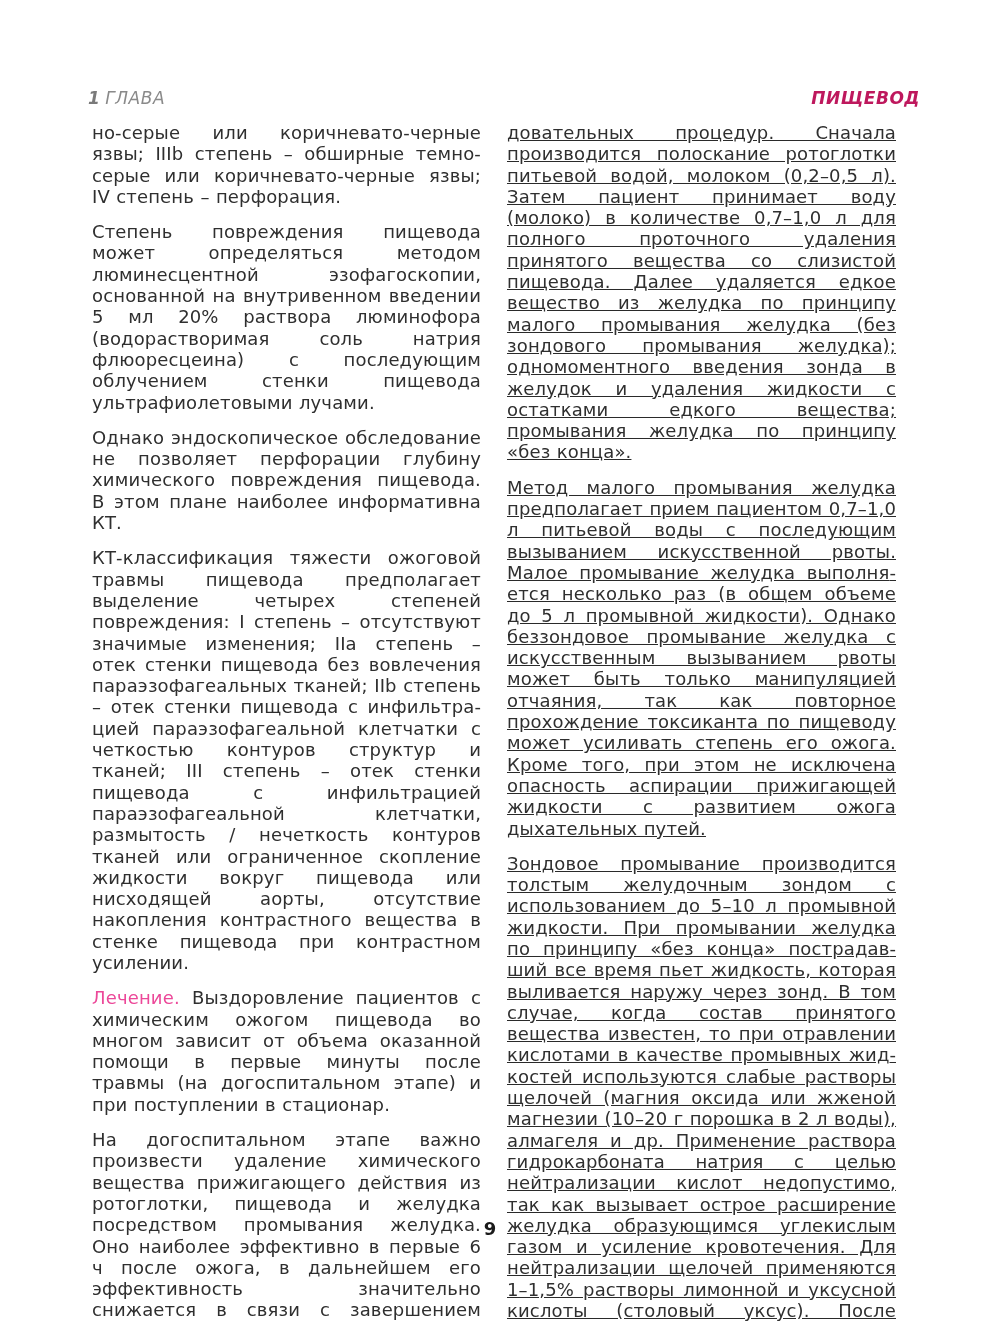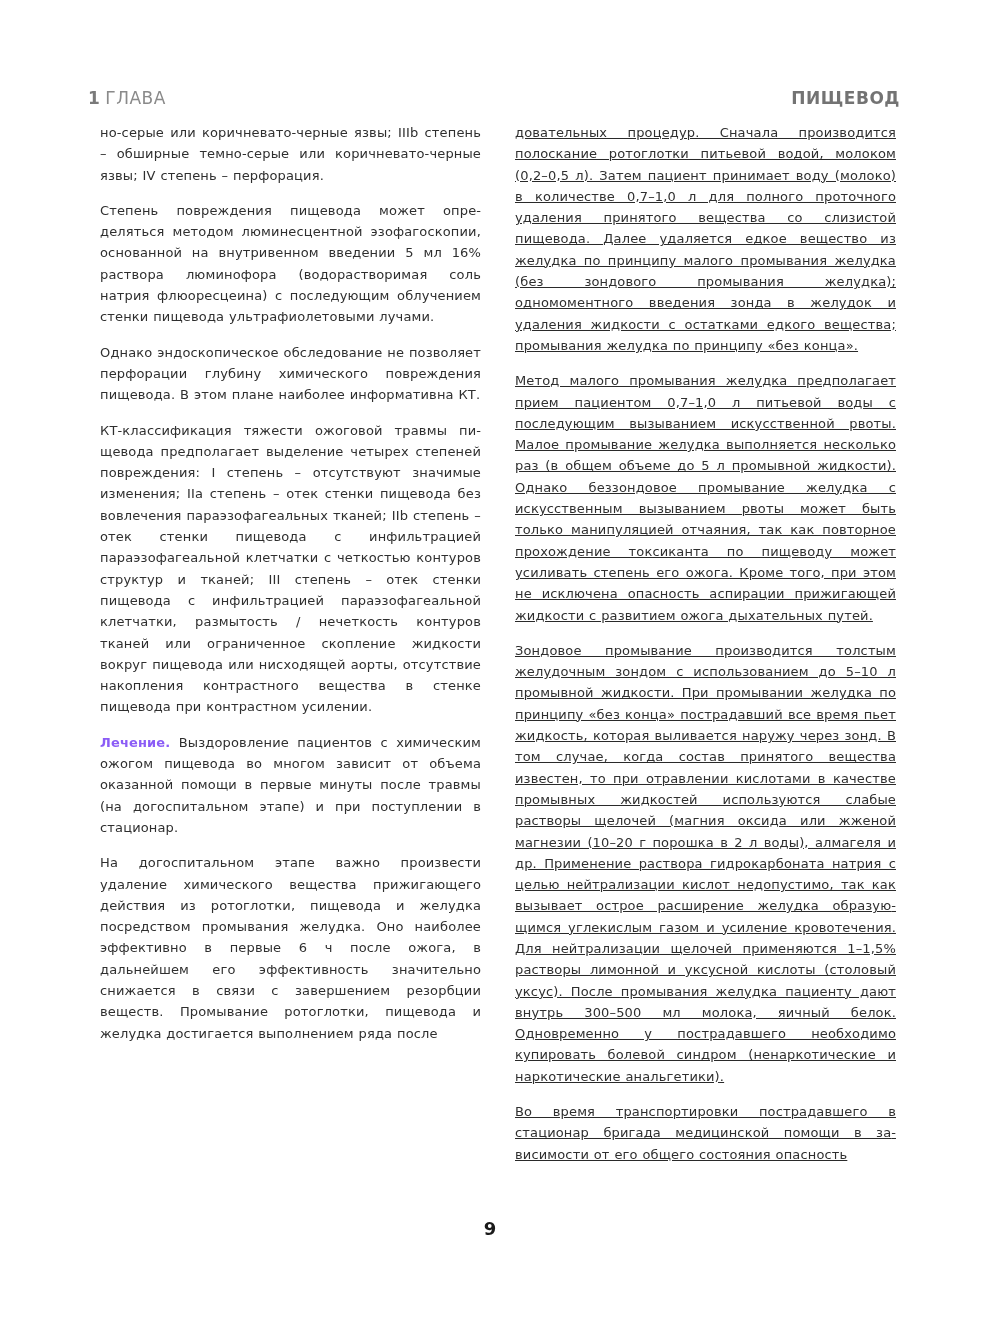--- a/index.html
+++ b/index.html
@@ -1,43 +1,43 @@
 <!DOCTYPE html>
 <html><head>
 <meta charset="utf-8">
 <style>
   html, body { margin: 0; padding: 0; background: #ffffff; }
   body { width: 1000px; height: 1323px; position: relative; overflow: hidden;
          font-family: "DejaVu Sans", "Liberation Sans", sans-serif; color: #2a2a2a; }
-  .running-head { position: absolute; top: 88px; left: 88px; right: 100px; height: 24px; }
+  .running-head { position: absolute; top: 88px; left: 88px; right: 80px; height: 24px; font-style: italic; }
   .chapter { position: absolute; left: 0; top: 0; font-size: 17px; color: #8a8a8a; letter-spacing: 0.5px; }
   .chapter .num { font-weight: bold; color: #7a7a7a; margin-right: 5px; }
-  .section { position: absolute; right: 0; top: 0; font-size: 17px; font-weight: bold; color: #737373; letter-spacing: 0.5px; }
+  .section { position: absolute; right: 0; top: 0; font-size: 17px; font-weight: bold; color: #be185d; letter-spacing: 0.5px; }
   .col { position: absolute; top: 122px; width: 393px; }
   .col-left { left: 88px; }
   .col-right { left: 503px; text-decoration: underline; }
-  .para { margin: 0 0 14px 12px; font-size: 13px; line-height: 21.3px; text-align: justify;
+  .para { margin: 0 0 14px 4px; font-size: 18px; line-height: 21.3px; text-align: justify;
           hyphens: manual; color: #2f2f2f; letter-spacing: 0.15px; word-spacing: 0.5px; }
-  .para .lead { font-weight: bold; color: #8b5cf6; }
+  .para .lead { font-weight: normal; color: #ec4899; }
   .page-number { position: absolute; top: 1218px; left: 0; width: 980px; text-align: center;
                  font-size: 18px; font-weight: bold; color: #1a1a1a; }
 </style>
 </head>
 <body>
 
 <div class="running-head">
   <div class="chapter">
     <span class="num">1</span><span>ГЛАВА</span>
   </div>
   <div class="section">ПИЩЕВОД</div>
 </div>
 
 <div class="col col-left">
   <p class="para">но-серые или коричневато-черные язвы; IIIb сте­пень – обширные темно-серые или коричнева­то-черные язвы; IV степень – перфорация.</p>
-  <p class="para">Степень повреждения пищевода может опре­деляться методом люминесцентной эзофаго­скопии, основанной на внутривенном введении 5 мл 16% раствора люминофора (водораство­римая соль натрия флюоресцеина) с последу­ющим облучением стенки пищевода ультрафи­олетовыми лучами.</p>
+  <p class="para">Степень повреждения пищевода может опре­деляться методом люминесцентной эзофаго­скопии, основанной на внутривенном введении 5 мл 20% раствора люминофора (водораство­римая соль натрия флюоресцеина) с последу­ющим облучением стенки пищевода ультрафи­олетовыми лучами.</p>
   <p class="para">Однако эндоскопическое обследование не по­зволяет перфорации глубину химического по­вреждения пищевода. В этом плане наиболее информативна КТ.</p>
   <p class="para">КТ-классификация тяжести ожоговой травмы пи­щевода предполагает выделение четырех степе­ней повреждения: I степень – отсутствуют значи­мые изменения; IIa степень – отек стенки пище­вода без вовлечения параэзофагеальных тканей; IIb степень – отек стенки пищевода с инфильтра­цией параэзофагеальной клетчатки с четкостью контуров структур и тканей; III степень – отек стенки пищевода с инфильтрацией параэзофаге­альной клетчатки, размытость / нечеткость кон­туров тканей или ограниченное скопление жид­кости вокруг пищевода или нисходящей аорты, отсутствие накопления контрастного вещества в стенке пищевода при контрастном усилении.</p>
   <p class="para"><span class="lead">Лечение.</span><span> Выздоровление пациентов с хими­ческим ожогом пищевода во многом зависит от объема оказанной помощи в первые мину­ты после травмы (на догоспитальном этапе) и при поступлении в стационар.</span></p>
   <p class="para">На догоспитальном этапе важно произвести удаление химического вещества прижигающе­го действия из ротоглотки, пищевода и желудка посредством промывания желудка. Оно наи­более эффективно в первые 6 ч после ожога, в дальнейшем его эффективность значительно снижается в связи с завершением резорбции веществ. Промывание ротоглотки, пищевода и желудка достигается выполнением ряда после­</p>
 </div>
 
 <div class="col col-right">
   <p class="para">довательных процедур. Сначала производится полоскание ротоглотки питьевой водой, моло­ком (0,2–0,5 л). Затем пациент принимает во­ду (молоко) в количестве 0,7–1,0 л для полного проточного удаления принятого вещества со слизистой пищевода. Далее удаляется едкое вещество из желудка по принципу малого про­мывания желудка (без зондового промывания желудка); одномоментного введения зонда в желудок и удаления жидкости с остатками ед­кого вещества; промывания желудка по прин­ципу «без конца».</p>
   <p class="para">Метод малого промывания желудка предпола­гает прием пациентом 0,7–1,0 л питьевой во­ды с последующим вызыванием искусственной рвоты. Малое промывание желудка выполня­ется несколько раз (в общем объеме до 5 л промывной жидкости). Однако беззондовое промывание желудка с искусственным вызыва­нием рвоты может быть только манипуляцией отчаяния, так как повторное прохождение ток­сиканта по пищеводу может усиливать степень его ожога. Кроме того, при этом не исключена опасность аспирации прижигающей жидкости с развитием ожога дыхательных путей.</p>
   <p class="para">Зондовое промывание производится толстым желудочным зондом с использованием до 5–10 л промывной жидкости. При промывании желудка по принципу «без конца» пострадав­ший все время пьет жидкость, которая вылива­ется наружу через зонд. В том случае, когда состав принятого вещества известен, то при от­равлении кислотами в качестве промывных жид­костей используются слабые растворы щелочей (магния оксида или жженой магнезии (10–20 г порошка в 2 л воды), алмагеля и др. Примене­ние раствора гидрокарбоната натрия с целью нейтрализации кислот недопустимо, так как вы­зывает острое расширение желудка образую­щимся углекислым газом и усиление кровотече­ния. Для нейтрализации щелочей применяются 1–1,5% растворы лимонной и уксусной кисло­ты (столовый уксус). После промывания желуд­ка пациенту дают внутрь 300–500 мл молока, яичный белок. Одновременно у пострадавшего необходимо купировать болевой синдром (не­наркотические и наркотические анальгетики).</p>

